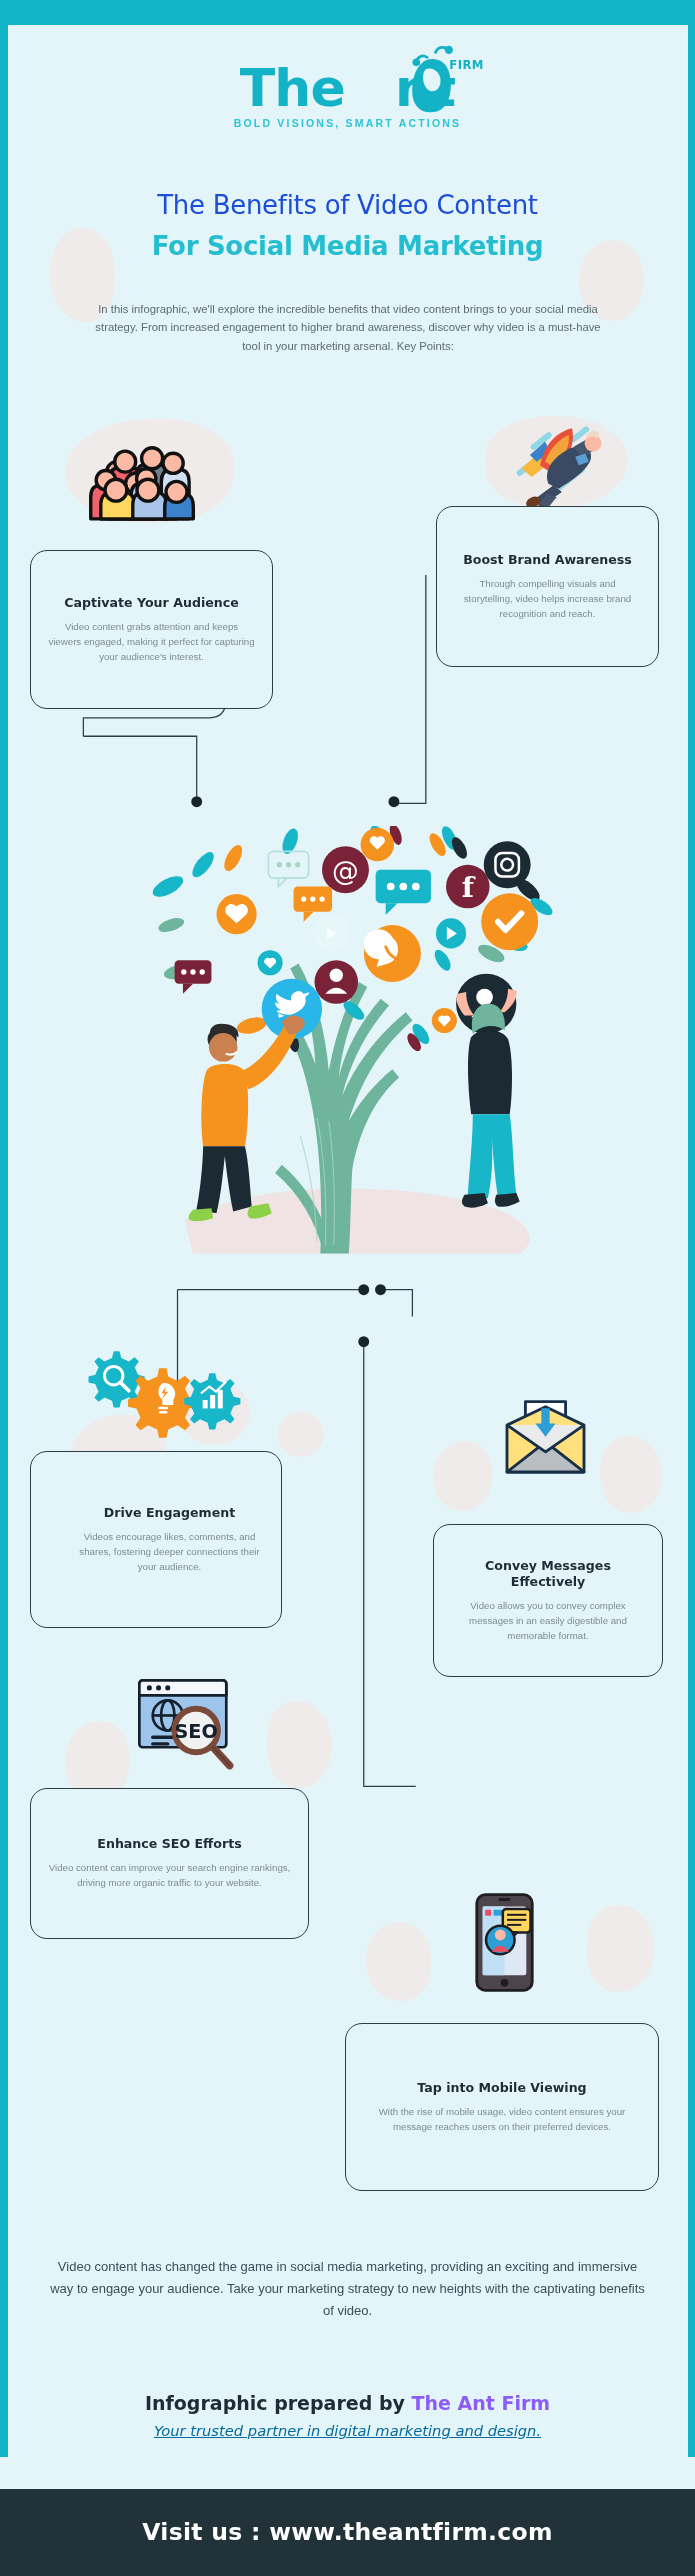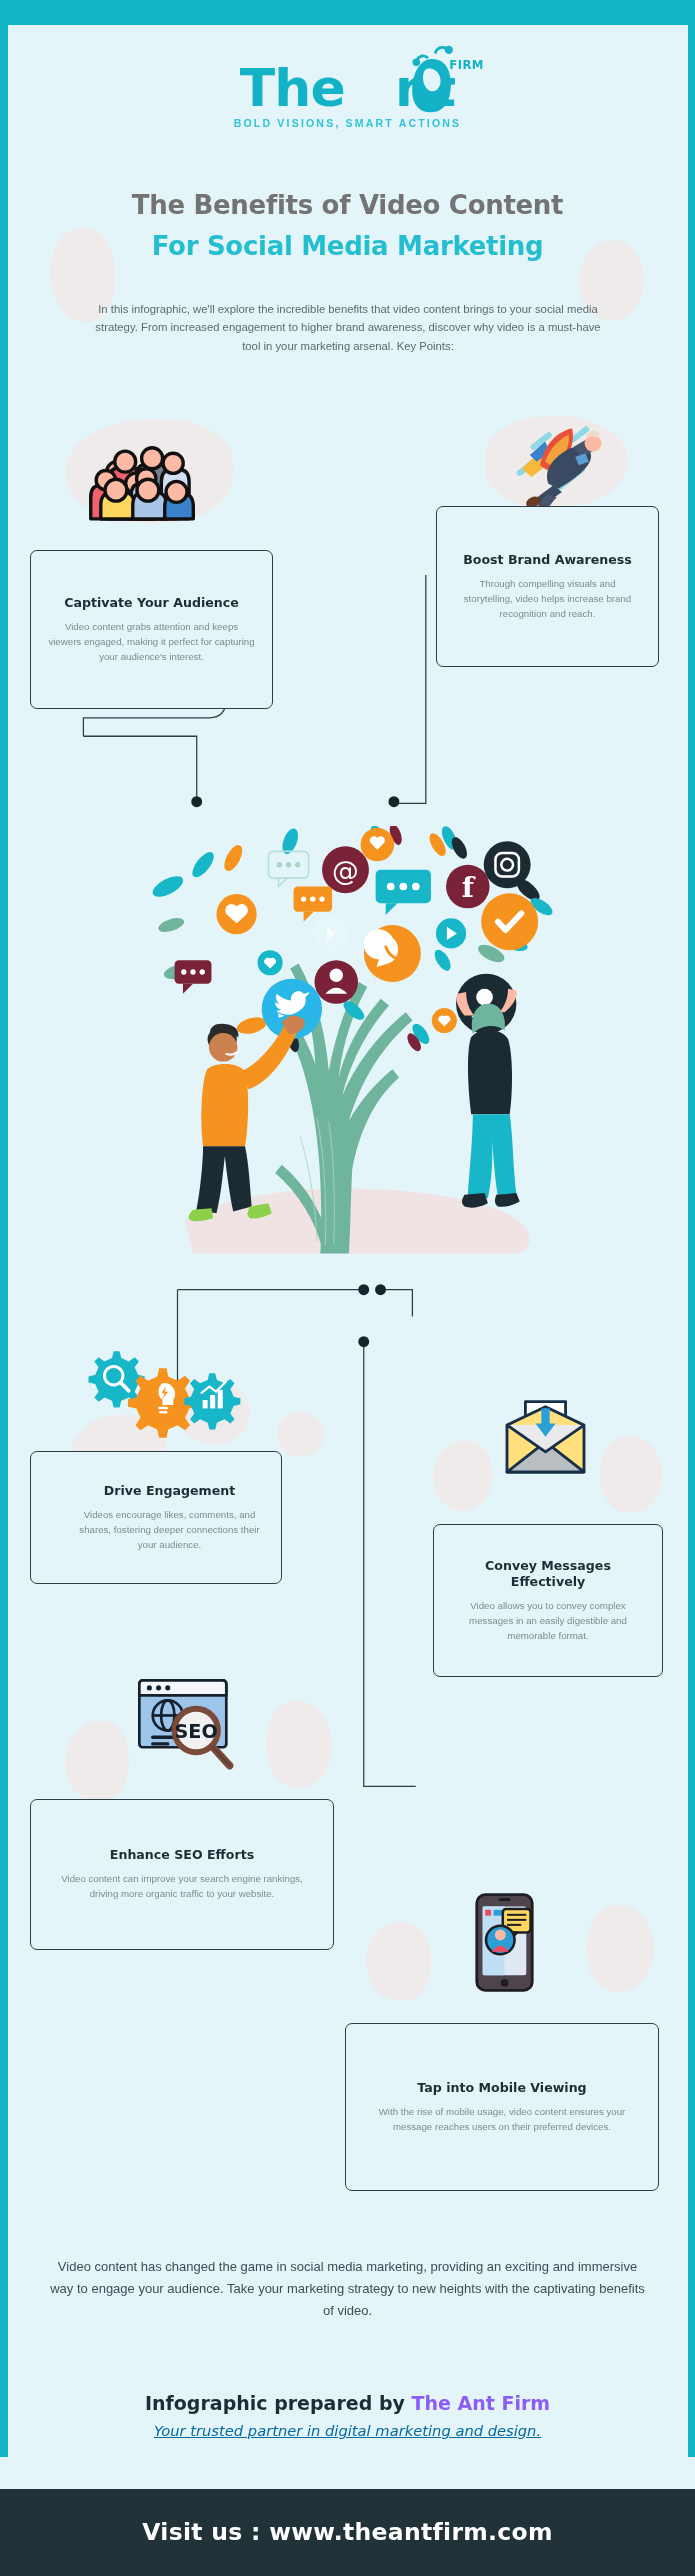--- a/index.html
+++ b/index.html
@@ -27,34 +27,34 @@
   .logo-main { font-size:52px; font-weight:bold; color:#14b2c6; letter-spacing:-0.8px;
                font-family:"DejaVu Sans", sans-serif; line-height:1; display:inline-block; position:relative;}
   .logo-firm { position:absolute; right:-28.5px; top:-1.7px; font-size:11.7px; font-weight:bold; color:#14b2c6;
                letter-spacing:0.4px; font-family:"DejaVu Sans", sans-serif; }
   .logo-tag { margin-top:3.4px; font-size:10.5px; font-weight:bold; color:#2ec4d6; letter-spacing:2.2px;
               font-family:"Liberation Sans", sans-serif; }
   .ant-svg { position:absolute; left:167px; top:-18.4px; }
 
   
   .title1 { position:absolute; left:0; top:190px; width:695px; text-align:center; z-index:3;
-            font-size:26px; font-weight:bold; color:#737373; font-family:"DejaVu Sans", sans-serif; letter-spacing:-0.3px;}
+            font-size:26px; font-weight:normal; color:#1d4ed8; font-family:"DejaVu Sans", sans-serif; letter-spacing:-0.3px;}
   .title2 { position:absolute; left:0; top:231px; width:695px; text-align:center; z-index:3;
             font-size:26px; font-weight:bold; color:#25bed1; font-family:"DejaVu Sans", sans-serif; letter-spacing:-0.3px;}
   .intro { position:absolute; left:88px; top:300px; width:520px; text-align:center; z-index:3;
            font-size:11.3px; line-height:1.62; color:#5b6b72; }
 
   
   .conn { position:absolute; z-index:2; }
   .conn svg { display:block; }
 
   
   .card {
     position:absolute; z-index:4;
-    border:1.2px solid #2c3e48; border-radius:7px;
+    border:1.2px solid #2c3e48; border-radius:17px;
     background:#e3f5f8; text-align:center;
     display:flex; flex-direction:column; justify-content:center;
     padding:11.7px 17px;
   }
   .card h3 { font-size:12.6px; font-weight:bold; color:#1e2d35; line-height:1.28; margin-bottom:9.2px;
              font-family:"DejaVu Sans", sans-serif; }
   .card p  { font-size:9.7px; line-height:1.52; color:#7c8c93; }
 
   .illus { position:absolute; z-index:3; }
 
@@ -350,21 +350,21 @@
       <g>
         <path d="M160 30 l7 0 l2 8 l9 4 l7 -5 l5 5 l-5 7 l4 9 l8 2 l0 7 l-8 2 l-4 9 l5 7 l-5 5 l-7 -5 l-9 4 l-2 8 l-7 0 l-2 -8 l-9 -4 l-7 5 l-5 -5 l5 -7 l-4 -9 l-8 -2 l0 -7 l8 -2 l4 -9 l-5 -7 l5 -5 l7 5 l9 -4 z" fill="#17b6c9"></path>
         <rect x="152" y="62" width="6" height="10" fill="#fff"></rect>
         <rect x="161" y="56" width="6" height="16" fill="#fff"></rect>
         <rect x="170" y="50" width="6" height="22" fill="#fff"></rect>
         <path d="M150 54 l10 -8 l8 6 l12 -12" stroke="#fff" stroke-width="2.6" fill="none"></path>
       </g>
     </svg>
   </div>
 
-  <div class="card" style="left:30px;top:1451px;width:252px;height:133px;padding-left:44px;">
+  <div class="card" style="left:30px;top:1451px;width:252px;height:177px;padding-left:44px;">
     <h3>Drive Engagement</h3>
     <p>Videos encourage likes, comments, and shares, fostering deeper connections their your audience.</p>
   </div>
 
   <div class="illus" style="left:505px;top:1400px;">
     <svg width="81" height="77" viewBox="0 0 96 92">
       <g stroke="#173048" stroke-width="3.4" stroke-linejoin="round">
         <rect x="24" y="2" width="48" height="44" fill="#fff"></rect>
         <path d="M2 30 L48 8 L94 30 L94 86 L2 86 Z" fill="#ffe07d"></path>
         <path d="M2 86 L48 50 L94 86 Z" fill="#b9bec2"></path>
@@ -398,21 +398,21 @@
       <rect x="18" y="78" width="22" height="4" rx="2" fill="#14202b"></rect>
       <g>
         <circle cx="72" cy="64" r="26" fill="#f1f1f1" stroke="#7b4b3a" stroke-width="7"></circle>
         <text x="72" y="73" font-size="23" font-weight="bold" fill="#14202b" text-anchor="middle" font-family="DejaVu Sans, sans-serif">SEO</text>
         <line x1="92" y1="84" x2="112" y2="106" stroke="#7b4b3a" stroke-width="9" stroke-linecap="round"></line>
         <line x1="92" y1="84" x2="112" y2="106" stroke="#14202b" stroke-width="3" stroke-linecap="round" opacity=".25"></line>
       </g>
     </svg>
   </div>
 
-  <div class="card" style="left:30px;top:1788px;width:304px;height:151px;margin-top:11px;">
+  <div class="card" style="left:30px;top:1788px;width:279px;height:151px;">
     <h3>Enhance SEO Efforts</h3>
     <p>Video content can improve your search engine rankings, driving more organic traffic to your website.</p>
   </div>
 
   <div class="illus" style="left:475px;top:1893px;">
     <svg width="59" height="99" viewBox="0 0 70 118">
       <rect x="2" y="2" width="66" height="114" rx="10" fill="#4d444c" stroke="#1d1d22" stroke-width="3.4"></rect>
       <rect x="9" y="16" width="52" height="82" rx="3" fill="#dfe7f5"></rect>
       <rect x="9" y="16" width="26" height="82" fill="#bfe0f4"></rect>
       <rect x="28" y="6" width="14" height="3.6" rx="1.8" fill="#1d1d22"></rect>

